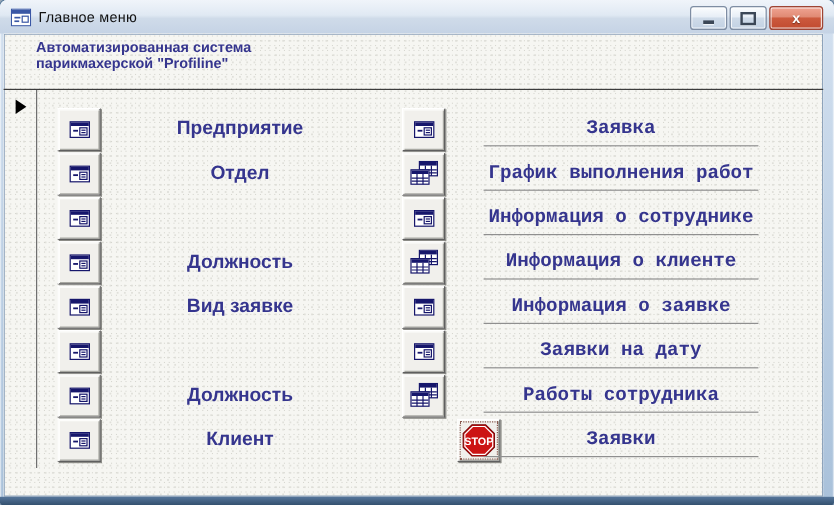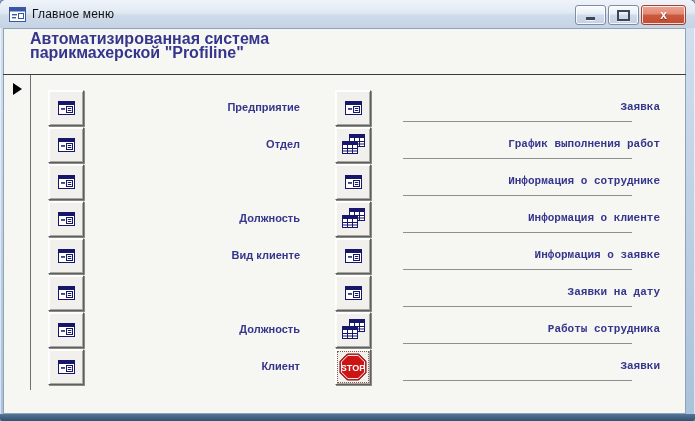--- a/index.html
+++ b/index.html
@@ -26,37 +26,37 @@
   .glyph-close{color:#fff;font-size:12px;font-weight:bold;text-shadow:0 1px 1px rgba(0,0,0,.45);line-height:1;}
   
   .client{position:absolute;left:3px;top:28px;width:683px;height:386px;
     background-color:#f6f6f2;
     background-image:radial-gradient(#cfcfc8 0.6px,transparent 0.7px),
                      radial-gradient(#e0e0da 0.6px,transparent 0.7px);
     background-size:4px 4px,6px 6px;background-position:0 0,2px 3px;
     box-shadow:inset 0 0 0 1px #8ea3ba;}
   .form-header{position:absolute;left:0;top:0;width:100%;height:46px;}
   .form-title{position:absolute;left:27px;top:4px;width:240px;
-    font-size:16px;font-weight:bold;color:#35358e;white-space:pre-line;line-height:14px;}
+    font-size:12px;font-weight:bold;color:#35358e;white-space:pre-line;line-height:14px;}
   .separator{position:absolute;left:0;top:46px;width:100%;height:1px;background:#3c3c3c;}
   .detail{position:absolute;left:0;top:47px;width:100%;height:315px;}
   .record-selector{position:absolute;left:1px;top:0;width:26px;height:315px;border-right:1px solid #6f6f6f;}
   .rec-arrow{position:absolute;left:9px;top:8px;width:0;height:0;
     border-top:6px solid transparent;border-bottom:6px solid transparent;border-left:9px solid #000;}
   
   .row{position:absolute;left:0;width:100%;height:37px;}
   .mbtn{position:absolute;top:0;width:36px;height:36px;padding:0;cursor:default;
     background:#f1f0ec;border:1px solid;border-color:#ffffff #5f5f5f #5f5f5f #ffffff;
     box-shadow:inset 1px 1px 0 #fdfdfb, inset -1px -1px 0 #a8a8a2, 1px 1px 0 #8b8b86;
     display:flex;align-items:center;justify-content:center;}
   .btn-l{left:45px;} .btn-r{left:332px;}
-  .mbtn.focused{position:absolute;}
+  .mbtn.focused{position:absolute;margin-left:46px;}
   .mbtn.focused::after{content:"";position:absolute;inset:1px;border:1px dotted #8a5a50;pointer-events:none;}
-  .lab{position:absolute;top:9px;height:17px;line-height:17px;text-align:right;
-    font-size:11px;font-weight:bold;color:#35358e;}
+  .lab{position:absolute;top:9px;height:17px;line-height:17px;text-align:center;
+    font-size:16px;font-weight:bold;color:#35358e;}
   .lab-l{left:97px;width:200px;}
   .lab-r{left:372px;width:285px;font-family:Liberation Mono, monospace;}
   .uline{position:absolute;left:400px;width:229px;top:31px;height:1px;background:#8f8f8f;}
   .bottom-frame{position:absolute;left:0;bottom:0;width:100%;height:7px;
     background:linear-gradient(#55759a,#33506e);}
   svg{display:block;}
 </style>
 </head>
 <body>
 
@@ -214,21 +214,21 @@
         <button class="mbtn btn-l">
           <svg width="19" height="16" viewBox="0 0 19 16">
               <rect x="1.5" y="1.5" width="16" height="13" fill="#fff" stroke="#16166b"></rect>
               <rect x="2" y="2" width="15" height="3" fill="#16166b"></rect>
               <rect x="4" y="8.2" width="4" height="1.5" fill="#16166b"></rect>
               <rect x="9.5" y="6.5" width="6" height="6" fill="none" stroke="#16166b"></rect>
               <rect x="10.8" y="8" width="3.5" height="1" fill="#16166b"></rect>
               <rect x="10.8" y="10" width="3.5" height="1" fill="#16166b"></rect>
             </svg>
         </button>
-        <div class="lab lab-l">Вид клиенте</div>
+        <div class="lab lab-l">Вид заявке</div>
         <button class="mbtn btn-r">
           <svg width="19" height="16" viewBox="0 0 19 16">
               <rect x="1.5" y="1.5" width="16" height="13" fill="#fff" stroke="#16166b"></rect>
               <rect x="2" y="2" width="15" height="3" fill="#16166b"></rect>
               <rect x="4" y="8.2" width="4" height="1.5" fill="#16166b"></rect>
               <rect x="9.5" y="6.5" width="6" height="6" fill="none" stroke="#16166b"></rect>
               <rect x="10.8" y="8" width="3.5" height="1" fill="#16166b"></rect>
               <rect x="10.8" y="10" width="3.5" height="1" fill="#16166b"></rect>
             </svg>
         </button>

